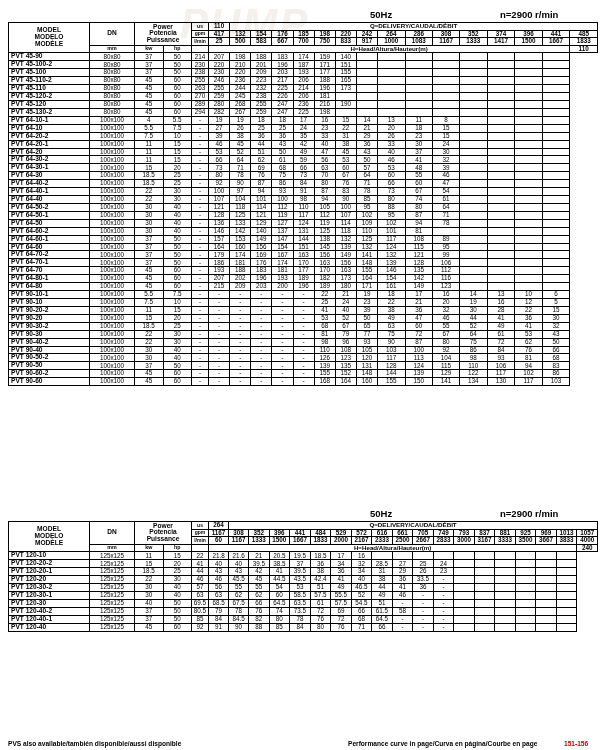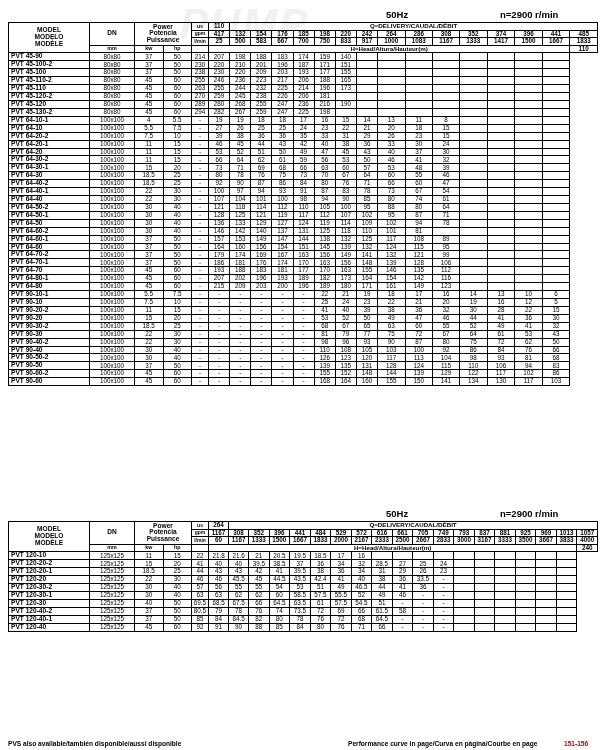--- a/index.html
+++ b/index.html
@@ -1,20 +1,20 @@
 <!DOCTYPE html>
 <html><head>
 <meta charset="utf-8">
 <style>
   html,body{margin:0;padding:0;background:#ffffff;}
   body{width:606px;height:750px;font-family:"Liberation Sans",sans-serif;color:#000;position:relative;overflow:hidden;}
   .page{position:relative;width:606px;height:750px;}
   .wm{position:absolute;top:0px;left:180px;font-family:"Liberation Sans",sans-serif;font-size:42px;color:#f3f0ee;font-weight:bold;letter-spacing:2px;z-index:0;font-style:italic;}
   .hz{position:absolute;font-weight:bold;font-size:9.5px;}
-  .hz.a{left:350px;padding-left:36px;}
+  .hz.a{left:334px;padding-left:36px;}
   .hz.b{left:500px;}
   table{border-collapse:collapse;position:absolute;z-index:2;}
   td,th{border:0.6px solid #000;padding:0;margin:0;text-align:center;vertical-align:middle;font-size:6.3px;line-height:1.05;font-family:"Liberation Sans",sans-serif;}
   .ttl{font-weight:bold;font-size:6.6px;}
   .lbl{font-weight:bold;text-align:left;padding-left:2px;font-size:6.6px;}
   .hdr{font-weight:bold;}
   .qd{font-weight:bold;font-size:6.2px;}
   .sm{font-size:5.3px;}
   .sm2{font-size:5.0px;}
   .foot{position:absolute;font-size:6.6px;font-weight:bold;}

